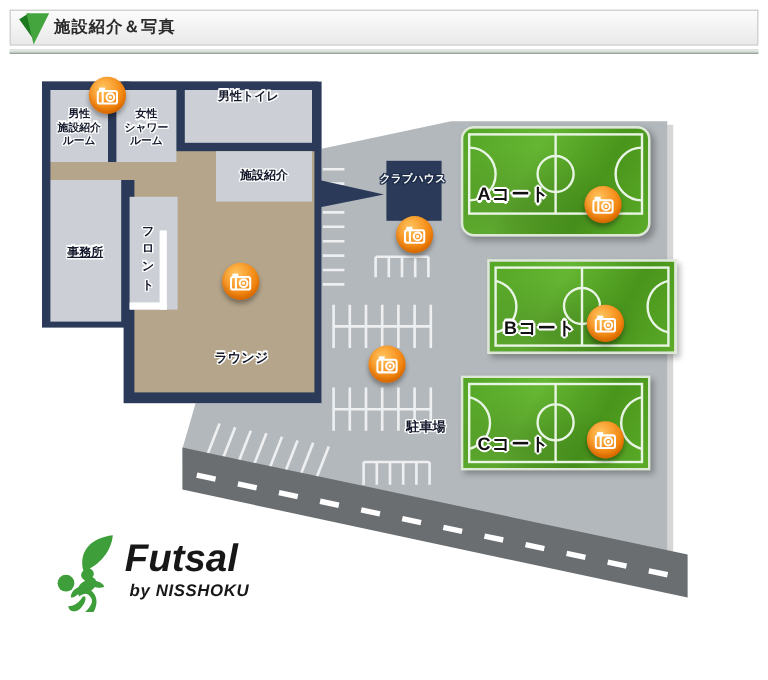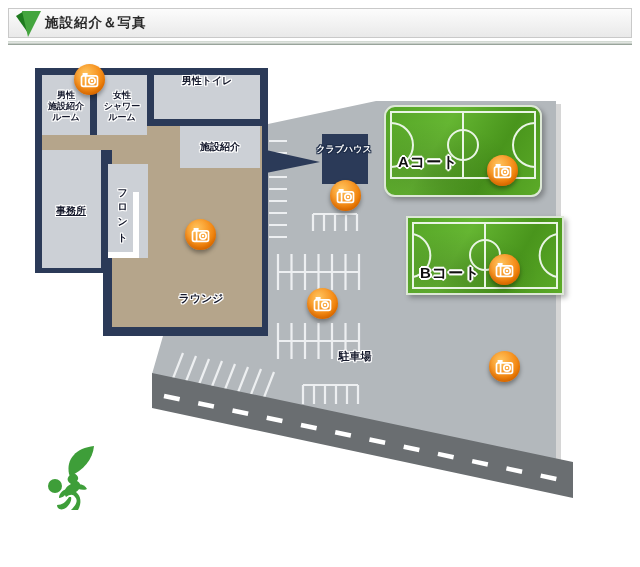--- a/index.html
+++ b/index.html
@@ -136,20 +136,32 @@
       <svg width="154" height="75" viewBox="0 0 154 75" style="position:absolute;left:0;top:0;">
         <g fill="none" stroke="#e9f5e4" stroke-width="2">
           <rect x="5" y="5" width="144" height="65"></rect>
           <line x1="77" y1="5" x2="77" y2="70"></line>
           <circle cx="77" cy="37" r="15"></circle>
           <path d="M5,16 A22,22 0 0 1 5,59"></path>
           <path d="M149,16 A22,22 0 0 0 149,59"></path>
         </g>
       </svg>
       <span class="court-label">Bコート</span>
+    </div>
+    <div class="court" style="left:384px;top:313px;height:79px;">
+      <svg width="154" height="75" viewBox="0 0 154 75" style="position:absolute;left:0;top:0;">
+        <g fill="none" stroke="#e9f5e4" stroke-width="2">
+          <rect x="5" y="5" width="144" height="65"></rect>
+          <line x1="77" y1="5" x2="77" y2="70"></line>
+          <circle cx="77" cy="37" r="15"></circle>
+          <path d="M5,16 A22,22 0 0 1 5,59"></path>
+          <path d="M149,16 A22,22 0 0 0 149,59"></path>
+        </g>
+      </svg>
+      <span class="court-label">Cコート</span>
     </div>
 
     <div class="lbl s9" style="left:66px;top:106px;">男性
 施設紹介
 ルーム</div>
     <div class="lbl s9" style="left:122px;top:106px;">女性
 シャワー
 ルーム</div>
     <div class="lbl s10" style="left:207px;top:81px;">男性トイレ</div>
     <div class="lbl s10" style="left:220px;top:147px;">施設紹介</div>
@@ -241,16 +253,20 @@
       <svg width="56" height="68" viewBox="0 0 56 68">
         <g fill="#3e9e39">
           <circle cx="11" cy="42" r="7"></circle>
           <path d="M25,30 C22,15 32,4 50,2 C49,15 39,27 26,32 Z"></path>
           <path d="M27,30 C23,33 22,37 27,40 C21,43 19,48 22,53 C26,50 29,50 31,53 C35,57 31,62 27,66 L34,66 C38,59 37,52 32,48 C37,45 38,39 33,37 C36,34 33,30 29,29 Z"></path>
           <path d="M31,41 C36,39 41,41 43,45 C39,47 33,45 31,43 Z"></path>
           <path d="M23,45 C18,46 15,50 15,54 C19,54 22,50 24,48 Z"></path>
           <path d="M25,53 C22,58 18,61 13,61 C13,66 19,67 23,63 C26,60 28,56 27,53 Z"></path>
         </g>
       </svg>
+      <div class="logo-text">
+        <div class="logo-brand">Futsal</div>
+        <div class="logo-byline">by NISSHOKU</div>
+      </div>
     </div>
 
   </div>
 </div>
 
 </body></html>

